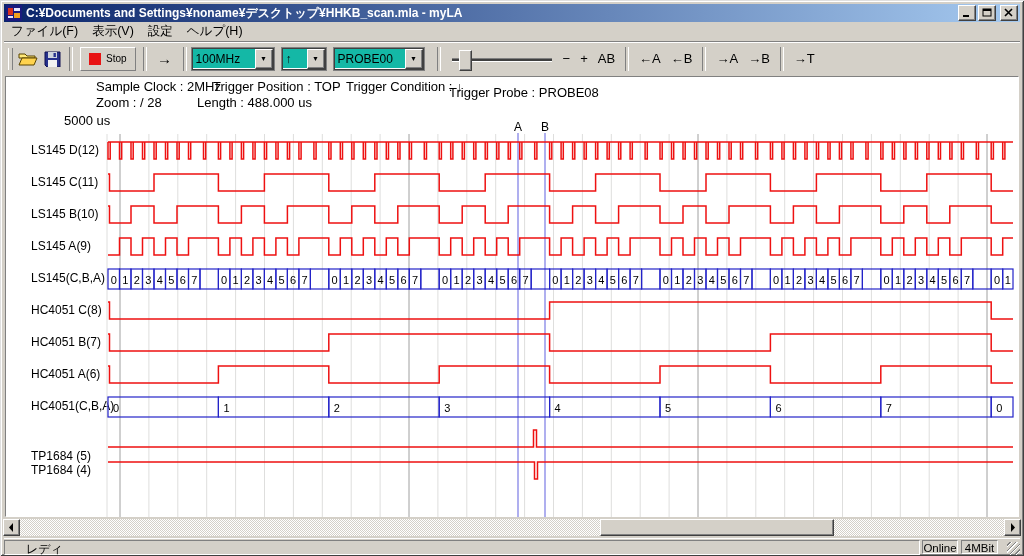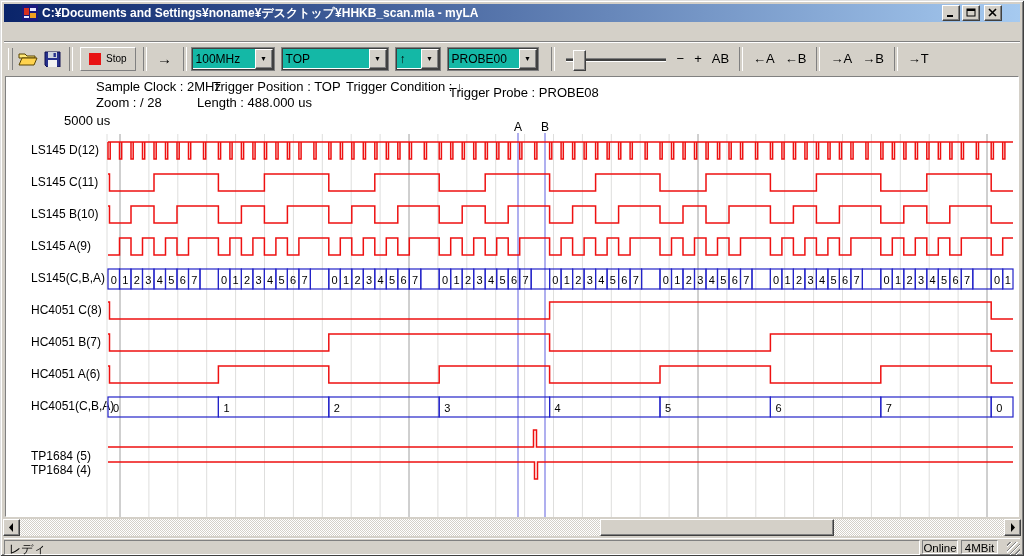--- a/index.html
+++ b/index.html
@@ -3,21 +3,21 @@
 <meta charset="utf-8">
 <style>
   html,body{margin:0;padding:0;width:1024px;height:556px;overflow:hidden;
     font-family:"Liberation Sans",sans-serif;background:#d4d0c8;}
   .window{position:absolute;inset:0;background:#d4d0c8;
     box-shadow:inset 1px 1px 0 #dfdfdf,inset -1px -1px 0 #404040,
                inset 2px 2px 0 #fff,inset -2px -2px 0 #808080;}
   
   .titlebar{position:absolute;left:4px;top:4px;right:4px;height:18px;
     background:linear-gradient(to right,#0a246a,#a6caf0);
-    display:flex;align-items:center;padding:0 18px;}
+    display:flex;align-items:center;padding:0 2px;}
   .title-text{color:#fff;font-size:12px;font-weight:bold;margin-left:4px;
     white-space:nowrap;overflow:hidden;flex:1;}
   .tb-btn{width:16px;height:14px;background:#d4d0c8;margin-left:2px;
     border:1px solid;border-color:#fff #404040 #404040 #fff;
     box-shadow:inset -1px -1px 0 #808080;display:flex;align-items:center;justify-content:center;}
   .tb-btn svg{display:block}
   
   .menubar{position:absolute;left:4px;top:23px;right:4px;height:17px;
     display:flex;align-items:center;font-size:12.5px;color:#000;}
   .menu-item{padding:1px 7px;}
@@ -62,21 +62,21 @@
     border:1px solid;border-color:#fff #404040 #404040 #fff;box-shadow:inset -1px -1px 0 #808080;
     display:flex;align-items:center;justify-content:center;box-sizing:border-box;}
   .sb-btn svg{display:block}
   .sb-thumb{position:absolute;top:0;height:17px;background:#d4d0c8;
     border:1px solid;border-color:#fff #404040 #404040 #fff;box-shadow:inset -1px -1px 0 #808080;
     box-sizing:border-box;}
   
   .statusbar{position:absolute;left:4px;top:538px;right:4px;height:16px;
     border-top:1px solid #fff;font-size:12px;color:#000;}
   .st-left{position:absolute;left:0px;top:1px;bottom:0;right:100px;
-    border:1px solid;border-color:#808080 #fff #fff #808080;padding:0 4px;box-sizing:border-box;}
+    border:1px solid;border-color:#808080 #fff #fff #808080;padding:0 21px;box-sizing:border-box;}
   .st-pane{position:absolute;top:1px;height:14px;font-size:11.5px;text-align:center;
     border:1px solid;border-color:#808080 #fff #fff #808080;box-sizing:border-box;padding-top:1px;}
   .grip2{position:absolute;right:0;top:3px;width:13px;height:13px;
     background:repeating-linear-gradient(135deg,transparent 0 2px,#808080 2px 3px,#fff 3px 4px);}
 </style>
 </head>
 <body>
 
 <div class="window">
 
@@ -100,20 +100,26 @@
           <rect x="1" y="1" width="8" height="2" fill="#000"></rect>
         </svg>
     </span>
     <span class="tb-btn" style="margin-left:4px">
       <svg width="10" height="10">
           <path d="M1 1 L8 8 M8 1 L1 8" stroke="#000" stroke-width="1.6"></path>
         </svg>
     </span>
   </div>
 
+  <div class="menubar">
+    <span class="menu-item">ファイル(F)</span>
+    <span class="menu-item">表示(V)</span>
+    <span class="menu-item">設定</span>
+    <span class="menu-item">ヘルプ(H)</span>
+  </div>
 
   <div class="toolbar">
     <span class="grip"></span>
     <span class="tool-ic">
       <svg width="20" height="16">
         <path d="M1 3 h6 l2 2 h8 v2 h-16 z" fill="#ffe97a" stroke="#5a4500"></path>
         <path d="M1 14 L4 7 H19 L16 14 Z" fill="#ffd34e" stroke="#5a4500"></path>
       </svg>
     </span>
     <span class="tool-ic">
@@ -127,24 +133,20 @@
     <span class="tsep"></span>
     <span class="stop-btn">
       <span class="stop-sq"></span>
       <span>Stop</span>
     </span>
     <span class="tsep"></span>
     <span class="next-btn">→</span>
     <span class="tsep"></span>
     <span class="combo" style="width:80px">
       <span class="val">100MHz</span>
-      <span class="dd">▼</span>
-    </span>
-    <span class="combo" style="width:104px">
-      <span class="val">TOP</span>
       <span class="dd">▼</span>
     </span>
     <span class="combo" style="width:42px">
       <span class="val">↑</span>
       <span class="dd">▼</span>
     </span>
     <span class="combo" style="width:88px">
       <span class="val">PROBE00</span>
       <span class="dd">▼</span>
     </span>

